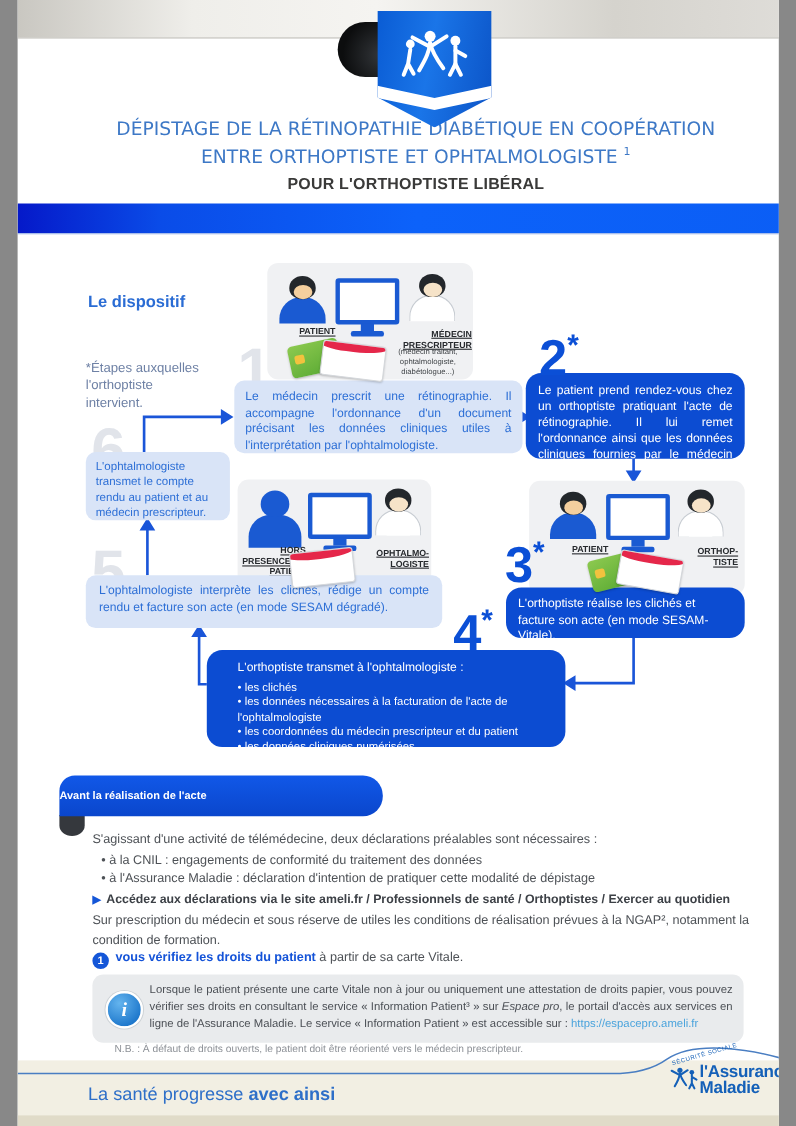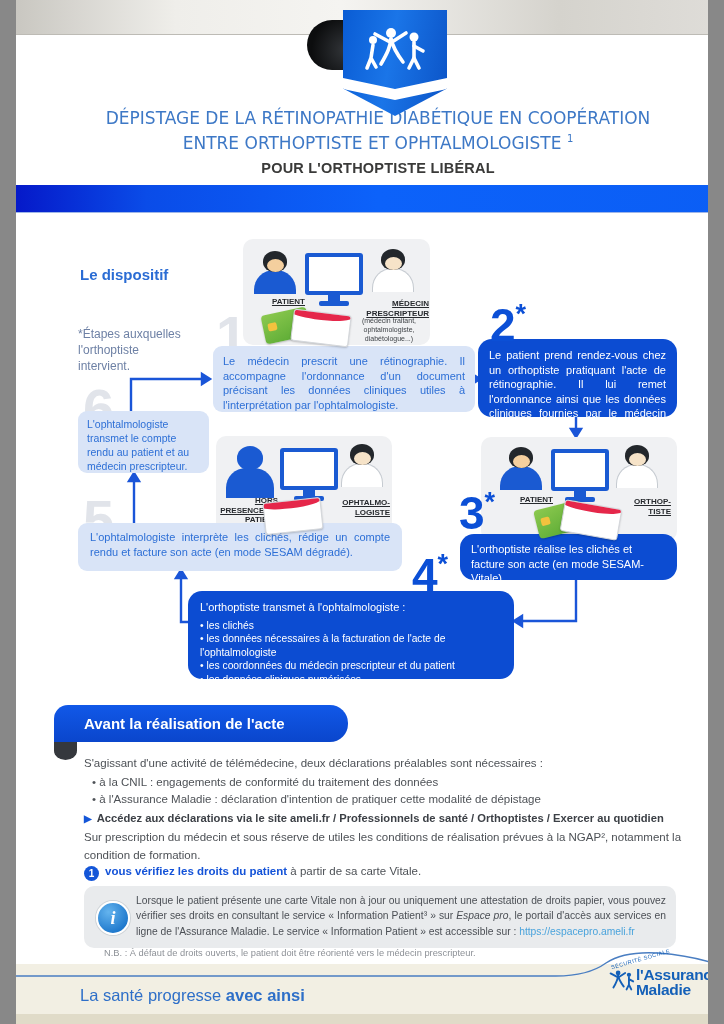--- a/index.html
+++ b/index.html
@@ -74,30 +74,30 @@
   .num4{left:396px;top:551px;}
   .num5{left:67px;top:492px;}
   .num6{left:67px;top:381px;}
 
   .sbox{position:absolute;z-index:2;box-sizing:border-box;line-height:1.32;}
   .sbox.light{background:#d9e4f7;color:#2d6fd6;border-radius:9px;}
   .sbox.dark{background:#0c4cd2;color:#ffffff;border-radius:14px;}
   .b1{left:197px;top:346px;width:262px;height:66px;font-size:11px;padding:8px 10px;text-align:justify;}
   .b2{left:462px;top:339px;width:199px;height:78px;font-size:11px;padding:9px 11px;text-align:justify;}
   .b3{left:444px;top:534px;width:217px;height:46px;font-size:11px;padding:8px 11px;}
-  .b4{left:172px;top:591px;width:326px;height:88px;font-size:11px;padding:9px 12px;}
+  .b4{left:172px;top:591px;width:326px;height:88px;font-size:11px;padding:9px 28px;}
   .b4 ul{margin:4px 0 0 0;padding:0;list-style:none;font-size:10.3px;}
   .b4 li:before{content:"• ";}
   .b5{left:62px;top:523px;width:324px;height:48px;font-size:11px;padding:7px 12px;text-align:justify;}
   .b6{left:62px;top:411px;width:131px;height:62px;font-size:10.5px;padding:7px 9px;}
 
   
   .banner{position:absolute;left:38px;top:705px;width:294px;height:37px;z-index:2;
     background:linear-gradient(180deg,#1158e8,#0a46cc);border-radius:14px 18px 18px 0;
-    color:#fff;font-weight:bold;font-size:15px;line-height:37px;padding-left:30px;box-sizing:border-box;}
+    color:#fff;font-weight:bold;font-size:10px;line-height:37px;box-sizing:border-box;}
   .banner-fold{position:absolute;left:38px;top:741px;width:23px;height:19px;background:#35383d;
     border-radius:0 0 100% 100%;}
 
   .para{position:absolute;color:#4d5156;font-size:11.5px;line-height:1.45;}
   .p-intro{left:68px;top:755px;width:610px;}
   .p-bullets{left:76px;top:774px;width:610px;line-height:1.45;}
   .p-bullets div:before{content:"• ";}
   .p-access{left:68px;top:810px;width:650px;color:#3c4046;font-weight:bold;font-size:11.2px;}
   .p-access .tri{color:#1456d8;font-size:10px;margin-right:5px;}
   .p-prescription{left:68px;top:829px;width:610px;line-height:1.55;}

